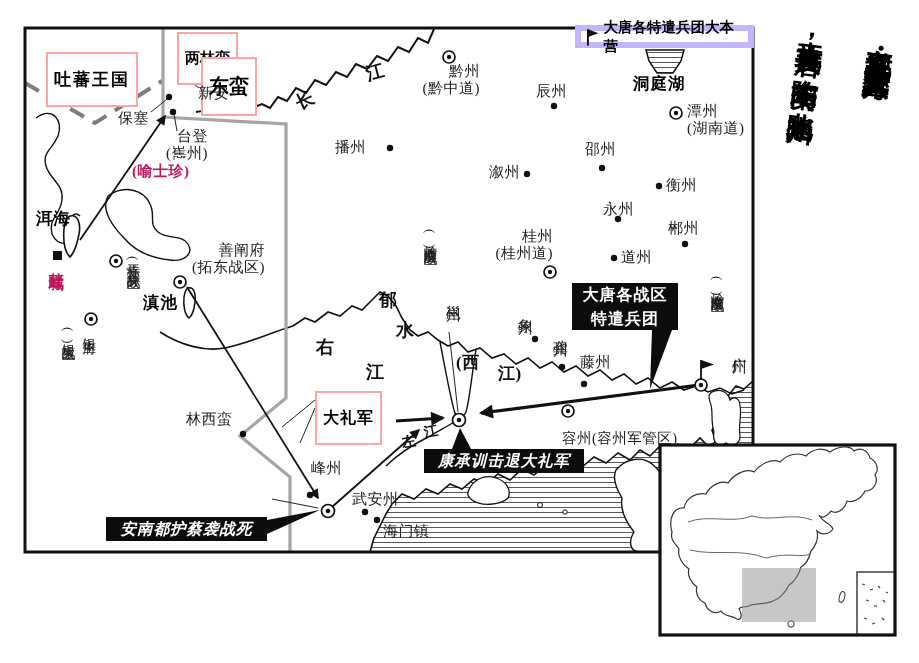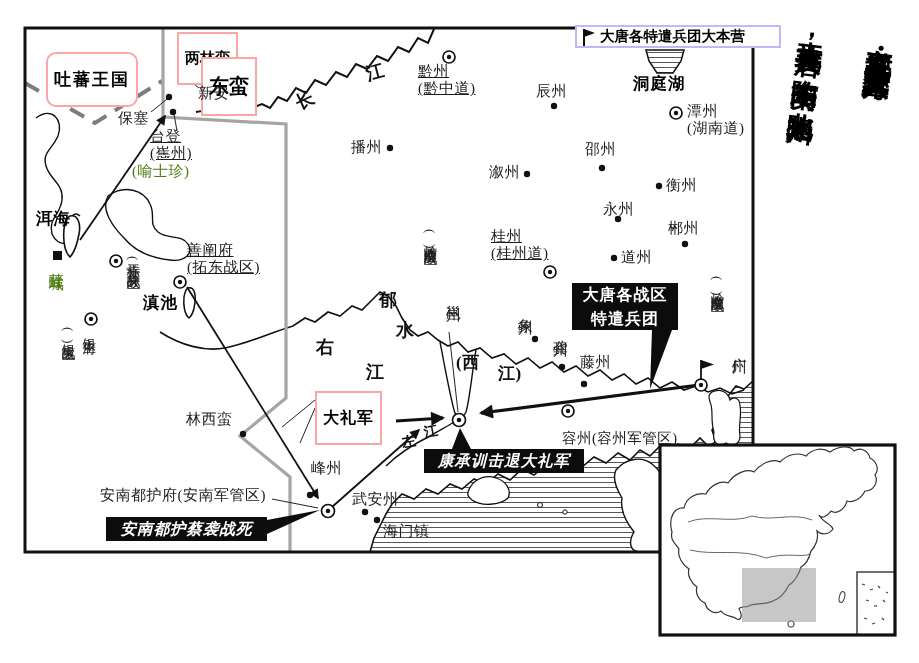--- a/index.html
+++ b/index.html
@@ -2,34 +2,34 @@
 <html><head>
 <meta charset="utf-8">
 <style>
   html,body{margin:0;padding:0;background:#ffffff;}
   body{width:919px;height:663px;overflow:hidden;position:relative;
        font-family:"Liberation Serif","DejaVu Serif",serif;color:#151515;}
   #stage{position:absolute;left:0;top:0;width:919px;height:663px;}
   #map-svg{position:absolute;left:0;top:0;}
   .lb{position:absolute;white-space:pre-line;font-size:15px;line-height:1.15;color:#1c1c1c;
       letter-spacing:0.5px;}
-  .b{font-weight:normal;color:#4d7c0f;}
-  .c{text-align:left;text-decoration:underline;}
+  .b{font-weight:bold;color:#be185d;}
+  .c{text-align:right;}
   .sm{font-size:13.5px;}
   .lake{font-weight:bold;font-size:16.5px;color:#000;letter-spacing:1px;}
   .v{writing-mode:vertical-rl;letter-spacing:1.5px;line-height:1.55;}
   .riv{font-weight:bold;font-size:18px;color:#111;}
   .wbox{position:absolute;background:#fff;border:2px solid #fca5a5;font-weight:bold;color:#000;
         text-align:center;line-height:1.25;padding:15px 6px;box-sizing:border-box;}
   .bbox{position:absolute;background:#0c0c0c;color:#fff;font-weight:bold;
         display:flex;align-items:center;justify-content:center;white-space:pre-line;
         text-align:center;letter-spacing:1px;}
   .bbox.i{font-style:italic;}
-  .legend{position:absolute;left:575px;top:25px;width:206px;height:23px;background:#fff;
-          border:2px solid #c4b5fd;box-sizing:border-box;display:flex;align-items:center;
+  .legend{position:absolute;left:575px;top:25px;width:179px;height:23px;background:#fff;
+          border:6px solid #c4b5fd;box-sizing:border-box;display:flex;align-items:center;
           gap:5px;padding:0 5px;font-weight:bold;font-size:14.5px;color:#000;}
   .title{position:absolute;left:772px;top:33px;width:146px;height:560px;
          writing-mode:vertical-rl;white-space:pre-line;font-weight:bold;font-size:27px;
          line-height:2.6;letter-spacing:1.5px;color:#000;
          transform:rotate(7deg);transform-origin:100% 0;}
 </style>
 </head>
 <body>
 
 <div id="stage">
@@ -235,21 +235,21 @@
 大礼再攻大唐，东陷安南、北陷嶲州</div>
 
 <div class="legend">
   <svg width="13" height="18" viewBox="0 0 13 18">
     <line x1="2" y1="1" x2="2" y2="18" stroke="#111" stroke-width="2"></line>
     <path d="M2,1 L13,5 L2,9 Z" fill="#111"></path>
   </svg>
   <span>大唐各特遣兵团大本营</span>
 </div>
 
-<div class="wbox" style="left:46px;top:52px;font-size:17px;letter-spacing:2px;border-radius:10px;">吐蕃王国</div>
+<div class="wbox" style="left:46px;top:52px;font-size:17px;letter-spacing:2px;">吐蕃王国</div>
 <div class="wbox" style="left:177px;top:32px;font-size:15px;">两林蛮</div>
 <div class="wbox" style="left:201px;top:57px;font-size:20px;">东蛮</div>
 <div class="wbox" style="left:315px;top:391px;font-size:16px;letter-spacing:1px;">大礼军</div>
 
 <div class="bbox" style="left:572px;top:283px;width:106px;height:47px;font-size:16px;line-height:1.45;">大唐各战区
 特遣兵团</div>
 <div class="bbox i" style="left:424px;top:449px;width:160px;height:24px;font-size:15.5px;">康承训击退大礼军</div>
 <div class="bbox i" style="left:106px;top:517px;width:161px;height:24px;font-size:15.5px;">安南都护蔡袭战死</div>
 
 <div class="lb" style="left:198px;top:85px;">新安</div>
@@ -262,24 +262,23 @@
 <div class="lb v sm" style="left:122px;top:253px;">弄栋(弄栋战区)</div>
 <div class="lb v sm" style="left:57px;top:327px;">银生府
 (银生战区)</div>
 <div class="lb c" style="left:187px;top:242px;width:78px;">善阐府
 (拓东战区)</div>
 <div class="lb lake" style="left:143px;top:294px;">滇池</div>
 <div class="lb" style="left:186px;top:411px;">林西蛮</div>
 <div class="lb" style="left:311px;top:461px;font-family:Liberation Mono, monospace;">峰州</div>
 <div class="lb" style="left:352px;top:491px;">武安州</div>
 <div class="lb" style="left:383px;top:523px;">海门镇</div>
-<div class="lb" style="left:100px;top:487px;">安南都护府(安南军管区)</div>
 <div class="lb c" style="left:418px;top:63px;width:62px;">黔州
 (黔中道)</div>
-<div class="lb" style="left:351px;top:139px;">播州</div>
+<div class="lb" style="left:335px;top:139px;">播州</div>
 <div class="lb" style="left:489px;top:164px;">溆州</div>
 <div class="lb" style="left:536px;top:83px;">辰州</div>
 <div class="lb" style="left:585px;top:141px;">邵州</div>
 <div class="lb" style="left:666px;top:177px;">衡州</div>
 <div class="lb" style="left:603px;top:201px;">永州</div>
 <div class="lb" style="left:668px;top:220px;">郴州</div>
 <div class="lb" style="left:621px;top:249px;">道州</div>
 <div class="lb c" style="left:491px;top:228px;width:62px;">桂州
 (桂州道)</div>
 <div class="lb" style="left:687px;top:103px;">潭州

